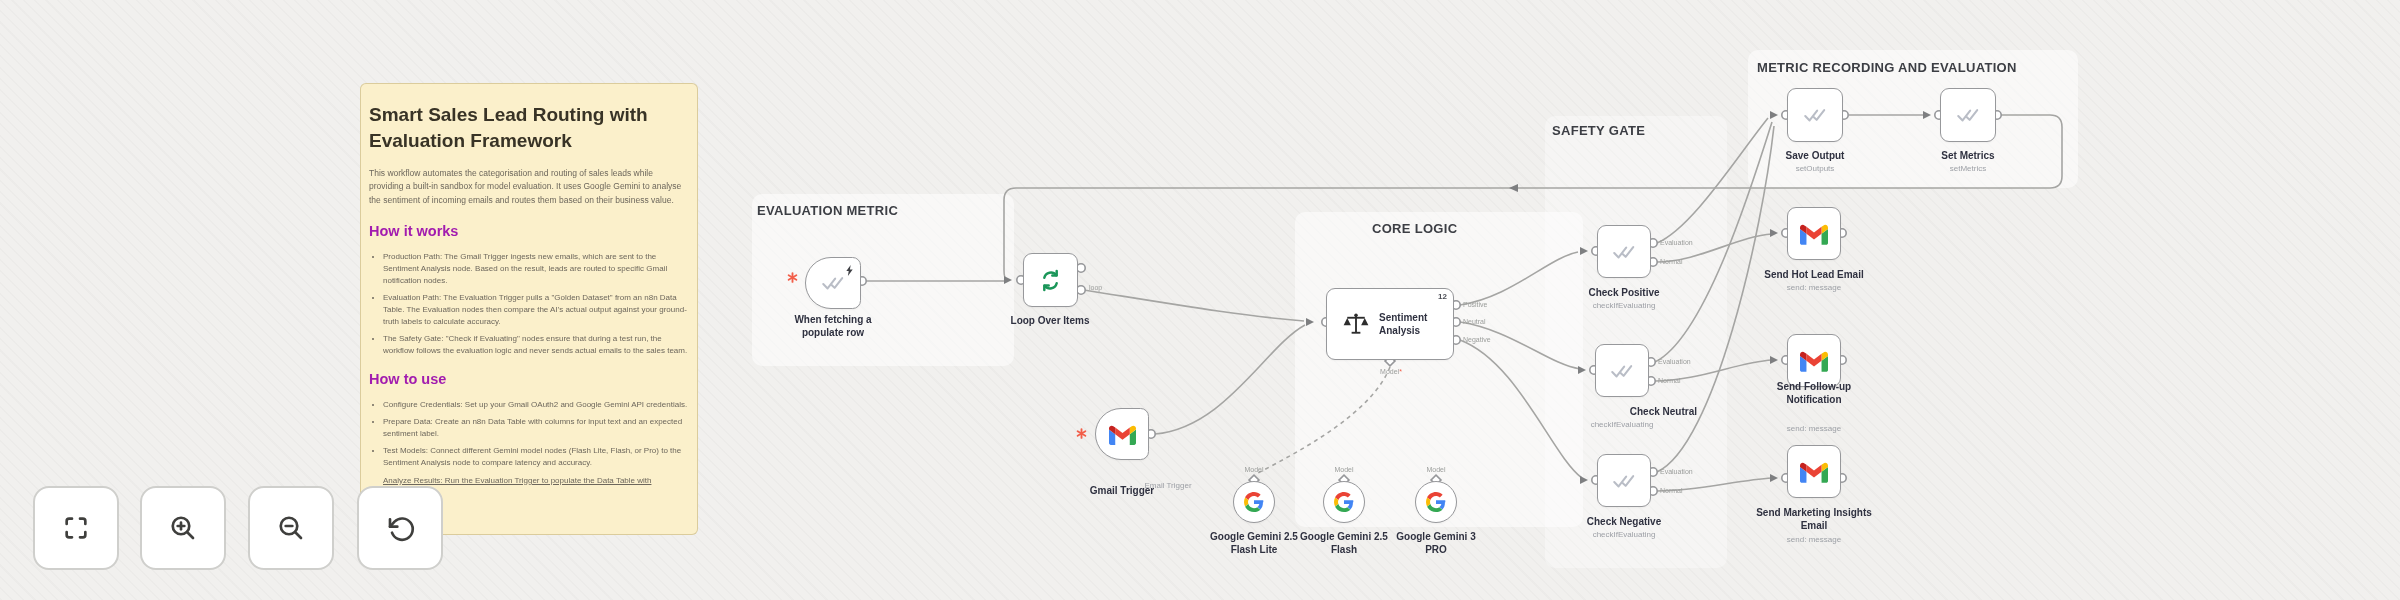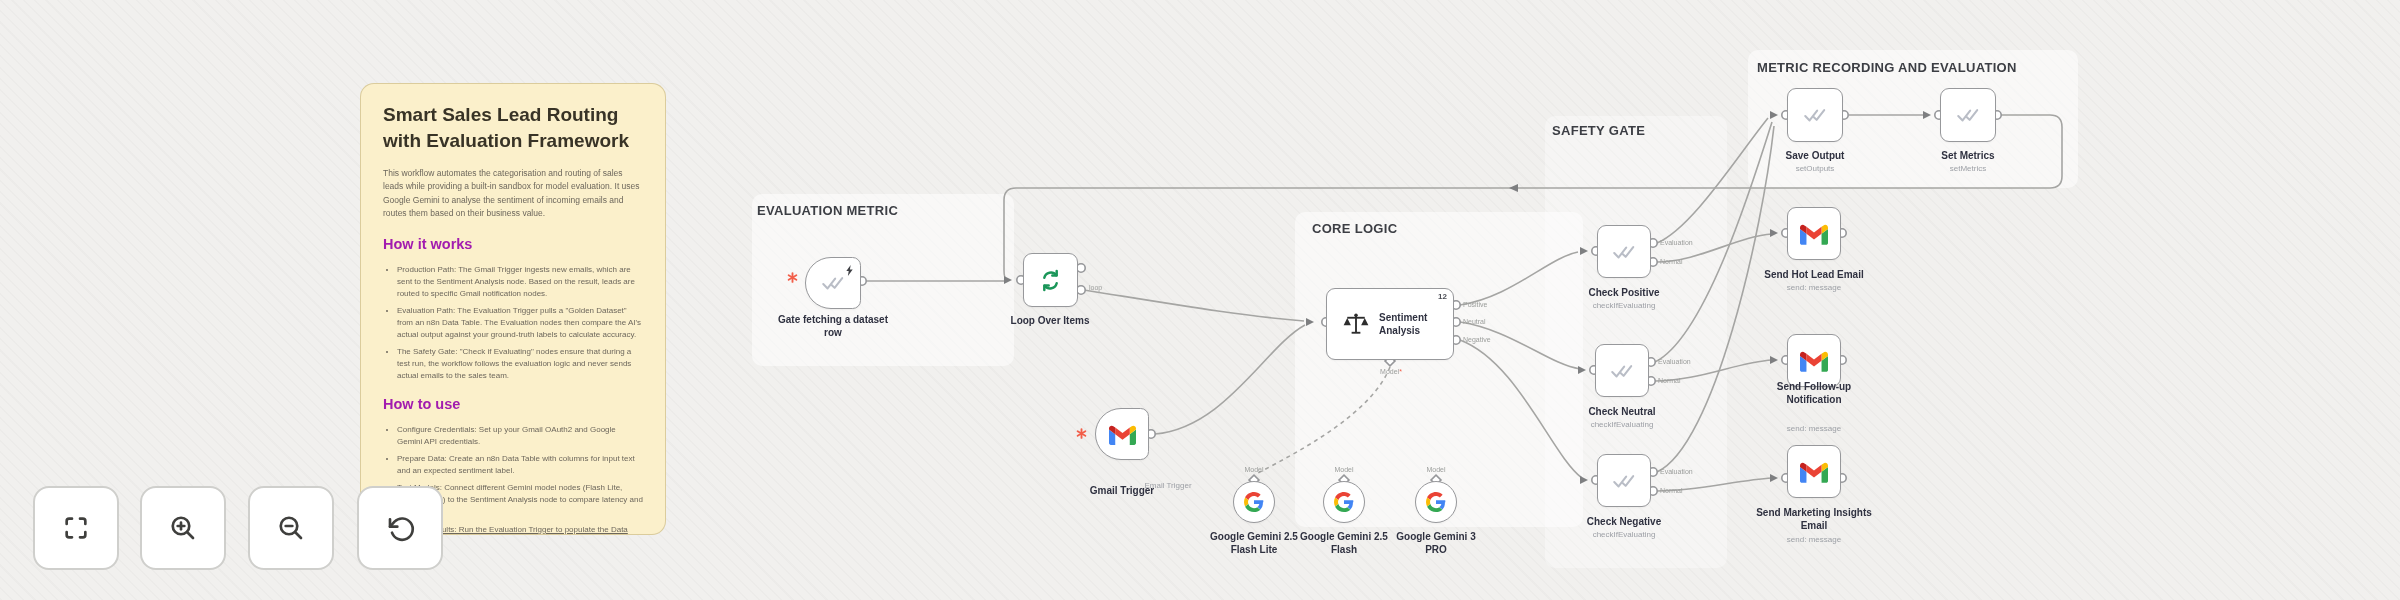--- a/index.html
+++ b/index.html
@@ -16,23 +16,23 @@
   .node.trigger{border-radius:28px 9px 9px 28px;}
   .node.round{border-radius:50%;}
   .nlabel{position:absolute;font-size:10px;font-weight:600;color:#2f3140;text-align:center;line-height:1.3;}
   .nsub{position:absolute;font-size:8px;color:#9da0a6;text-align:center;}
   .portlabel{position:absolute;font-size:7px;color:#9b9d9b;white-space:nowrap;}
   .badge-num{position:absolute;top:3px;right:6px;font-size:8px;font-weight:700;color:#4c4e56;}
   .bolt-badge{position:absolute;top:4px;right:6px;}
   .star-marker{position:absolute;}
   .sent-name{font-size:10px;font-weight:600;color:#2f3140;line-height:1.35;width:64px;}
   
-  .sticky{position:absolute;left:360px;top:83px;width:306px;height:452px;background:#fbf0cb;
-          border:1px solid rgba(180,160,100,.45);border-radius:14px;box-sizing:border-box;
-          padding:18px 22px;overflow:hidden;color:#6d675c;}
+  .sticky{position:absolute;left:360px;top:83px;width:338px;height:452px;background:#fbf0cb;
+          border:1px solid rgba(180,160,100,.45);border-radius:6px;box-sizing:border-box;
+          padding:18px 8px;overflow:hidden;color:#6d675c;}
   .sticky h1{margin:0 0 14px 0;font-size:19px;line-height:1.35;color:#383326;font-weight:700;}
   .sticky p{margin:0 0 16px 0;font-size:8.5px;line-height:1.55;}
   .sticky h2{margin:14px 0 12px 0;font-size:14.5px;color:#a21caf;font-weight:700;}
   .sticky ul{margin:0 0 6px 0;padding-left:14px;}
   .sticky li{font-size:8px;line-height:1.5;margin-bottom:5px;}
   .sticky .trunc{font-size:8px;line-height:1.5;margin-left:14px;text-decoration:underline;}
   
   .ctrl{position:absolute;width:82px;height:80px;background:#fff;border:2px solid #cfcfcc;border-radius:16px;
         display:flex;align-items:center;justify-content:center;}
   .wires{position:absolute;left:0;top:0;pointer-events:none;}
@@ -41,21 +41,21 @@
 <body>
 
 <div class="stage">
 
   <div class="secbox" style="left:752px;top:194px;width:262px;height:172px;"></div>
   <div class="secbox" style="left:1295px;top:212px;width:288px;height:315px;"></div>
   <div class="secbox" style="left:1545px;top:116px;width:182px;height:452px;background:rgba(255,255,255,0.35);"></div>
   <div class="secbox" style="left:1748px;top:50px;width:330px;height:138px;"></div>
 
   <div class="seclabel" style="left:757px;top:203px;">EVALUATION METRIC</div>
-  <div class="seclabel" style="left:1312px;top:221px;">CORE LOGIC</div>
+  <div class="seclabel" style="left:1372px;top:221px;">CORE LOGIC</div>
   <div class="seclabel" style="left:1552px;top:123px;">SAFETY GATE</div>
   <div class="seclabel" style="left:1757px;top:60px;">METRIC RECORDING AND EVALUATION</div>
 
   <svg class="wires" width="2400" height="600">
     <g fill="none" stroke="#a5a5a3" stroke-width="1.6">
       <path d="M 866 281 H 1004"></path>
       <path d="M 2001 115 H 2050 Q 2062 115 2062 127 V 176 Q 2062 188 2050 188 H 1016 Q 1004 188 1004 200 V 270 Q 1004 279 1007 280"></path>
       <path d="M 1084 290 C 1160 302 1240 316 1304 321"></path>
       <path d="M 1155 434 C 1225 428 1266 346 1305 325"></path>
       <path d="M 1390 367 C 1372 412 1306 448 1258 473" stroke-dasharray="4 4"></path>
@@ -130,21 +130,21 @@
     <svg width="26" height="26" viewBox="0 0 24 24">
         <g fill="none" stroke="#b9bdc6" stroke-width="1.9" stroke-linecap="round" stroke-linejoin="round">
           <polyline points="3,13 7,17 14,8"></polyline>
           <polyline points="11,14 13.5,16.5 20.5,7.5"></polyline>
         </g>
       </svg>
     <span class="bolt-badge"><svg width="9" height="11" viewBox="0 0 8 11">
           <path d="M5.2 0 0.8 6h2.4L2.4 11 7.2 4.6H4.4z" fill="#3f4045"></path>
         </svg></span>
   </div>
-  <div class="nlabel" style="left:773px;top:313px;width:120px;">Gate fetching a dataset row</div>
+  <div class="nlabel" style="left:773px;top:313px;width:120px;">When fetching a populate row</div>
 
   <div class="node" style="left:1023px;top:253px;width:55px;height:54px;">
     <svg width="27" height="27" viewBox="0 0 24 24">
         <g fill="none" stroke="#1b9659" stroke-width="2.2" stroke-linecap="round" stroke-linejoin="round">
           <path d="M6.5 9.5a6 6 0 0 1 10.6-2.2"></path>
           <path d="M17.5 3.6v3.9h-3.9" fill="none"></path>
           <path d="M17.5 14.5a6 6 0 0 1-10.6 2.2"></path>
           <path d="M6.5 20.4v-3.9h3.9"></path>
         </g>
       </svg>
@@ -239,21 +239,21 @@
   <div class="node" style="left:1595px;top:344px;width:54px;height:53px;">
     <svg width="26" height="26" viewBox="0 0 24 24">
         <g fill="none" stroke="#b9bdc6" stroke-width="1.9" stroke-linecap="round" stroke-linejoin="round">
           <polyline points="3,13 7,17 14,8"></polyline>
           <polyline points="11,14 13.5,16.5 20.5,7.5"></polyline>
         </g>
       </svg>
   </div>
   <div class="portlabel" style="left:1658px;top:358px;">Evaluation</div>
   <div class="portlabel" style="left:1658px;top:377px;">Normal</div>
-  <div class="nlabel" style="left:1547px;top:405px;width:150px;">Check Neutral</div>
+  <div class="nlabel" style="left:1547px;top:405px;width:150px;text-align:right;">Check Neutral</div>
   <div class="nsub" style="left:1547px;top:420px;width:150px;">checkIfEvaluating</div>
 
   <div class="node" style="left:1597px;top:454px;width:54px;height:53px;">
     <svg width="26" height="26" viewBox="0 0 24 24">
         <g fill="none" stroke="#b9bdc6" stroke-width="1.9" stroke-linecap="round" stroke-linejoin="round">
           <polyline points="3,13 7,17 14,8"></polyline>
           <polyline points="11,14 13.5,16.5 20.5,7.5"></polyline>
         </g>
       </svg>
   </div>

